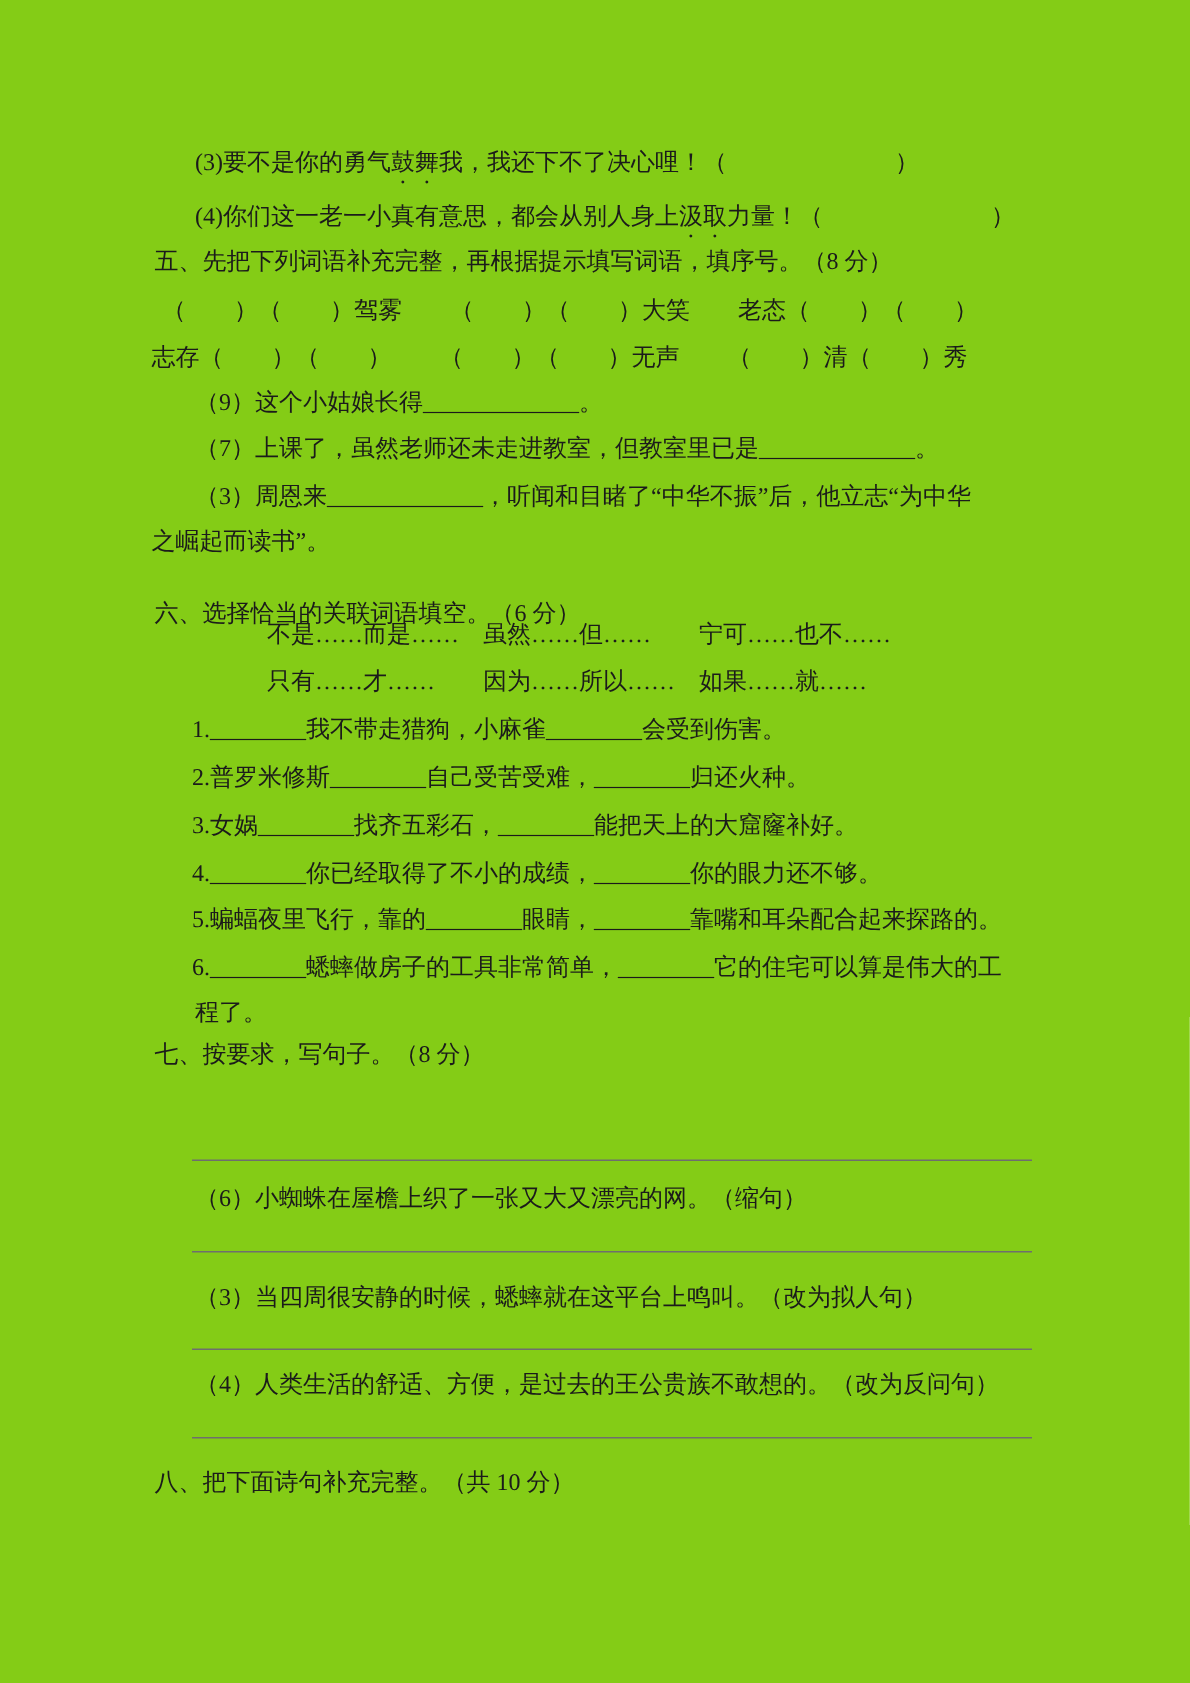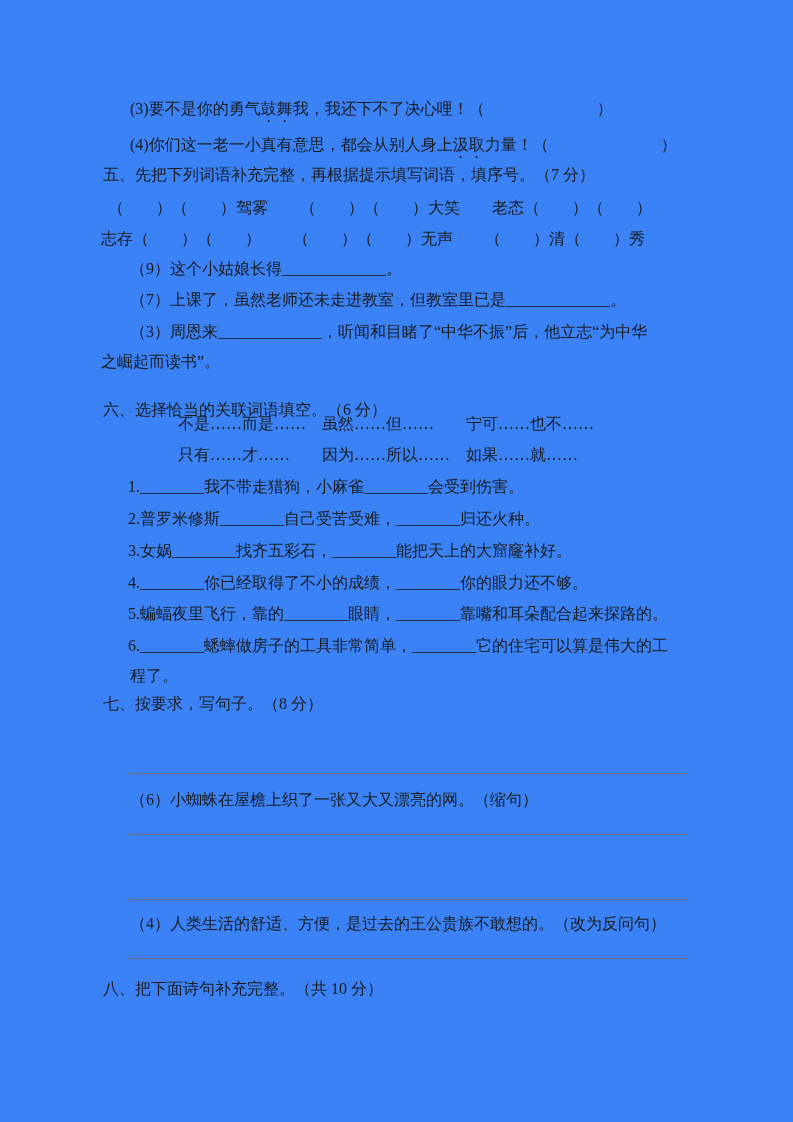--- a/index.html
+++ b/index.html
@@ -4,21 +4,21 @@
 <style>
   html, body { margin: 0; padding: 0; }
   body {
     width: 793px; height: 1122px;
     background: #ffffff;
     position: relative;
     font-family: "Liberation Serif", "DejaVu Serif", serif;
     color: #1b1b1b;
     overflow: hidden;
   }
-  .page { position: absolute; inset: 0; background: #3b82f6; text-align: right; }
+  .page { position: absolute; inset: 0; background: #84cc16; text-align: right; }
   .ln {
     position: absolute;
     font-size: 16px;
     line-height: 20px;
     white-space: nowrap;
     letter-spacing: 0;
   }
   .hdr {  }
   .emph {
     -webkit-text-emphasis: filled dot #1b1b1b;
@@ -36,21 +36,21 @@
 </style>
 </head>
 <body>
 
 <div class="page">
 
   <div class="ln" style="top:99px; left:130px"><span>(3)要不是你的勇气</span><span class="emph">鼓舞</span><span>我，我还下不了决心哩！（　　　　　　　）</span></div>
 
   <div class="ln" style="top:135px; left:130px"><span>(4)你们这一老一小真有意思，都会从别人身上</span><span class="emph">汲取</span><span>力量！（　　　　　　　）</span></div>
 
-  <div class="ln hdr" style="top:165px; left:103px">五、先把下列词语补充完整，再根据提示填写词语，填序号。（7 分）</div>
+  <div class="ln hdr" style="top:165px; left:103px">五、先把下列词语补充完整，再根据提示填写词语，填序号。（8 分）</div>
   <div class="ln" style="top:198px; left:108px">（　　）（　　）驾雾　　（　　）（　　）大笑　　老态（　　）（　　）</div>
   <div class="ln" style="top:229px; left:101px">志存（　　）（　　）　　（　　）（　　）无声　　（　　）清（　　）秀</div>
   <div class="ln" style="top:259px; left:130px">（9）这个小姑娘长得_____________。</div>
   <div class="ln" style="top:290px; left:130px">（7）上课了，虽然老师还未走进教室，但教室里已是_____________。</div>
   <div class="ln" style="top:322px; left:130px">（3）周恩来_____________，听闻和目睹了“中华不振”后，他立志“为中华</div>
   <div class="ln" style="top:352px; left:101px">之崛起而读书”。</div>
 
   <div class="ln hdr" style="top:400px; left:103px">六、选择恰当的关联词语填空。（6 分）</div>
   <div class="ln" style="top:414px; left:178px">不是……而是……　虽然……但……　　宁可……也不……</div>
   <div class="ln" style="top:445px; left:178px">只有……才……　　因为……所以……　如果……就……</div>
@@ -59,19 +59,20 @@
   <div class="ln" style="top:541px; left:128px">3.女娲________找齐五彩石，________能把天上的大窟窿补好。</div>
   <div class="ln" style="top:573px; left:128px">4.________你已经取得了不小的成绩，________你的眼力还不够。</div>
   <div class="ln" style="top:604px; left:128px">5.蝙蝠夜里飞行，靠的________眼睛，________靠嘴和耳朵配合起来探路的。</div>
   <div class="ln" style="top:636px; left:128px">6.________蟋蟀做房子的工具非常简单，________它的住宅可以算是伟大的工</div>
   <div class="ln" style="top:666px; left:130px">程了。</div>
 
   <div class="ln hdr" style="top:694px; left:103px">七、按要求，写句子。（8 分）</div>
   <div class="answer-line" style="top:773px"></div>
   <div class="ln" style="top:790px; left:130px">（6）小蜘蛛在屋檐上织了一张又大又漂亮的网。（缩句）</div>
   <div class="answer-line" style="top:834px"></div>
+  <div class="ln" style="top:856px; left:130px">（3）当四周很安静的时候，蟋蟀就在这平台上鸣叫。（改为拟人句）</div>
   <div class="answer-line" style="top:899px"></div>
   <div class="ln" style="top:914px; left:130px">（4）人类生活的舒适、方便，是过去的王公贵族不敢想的。（改为反问句）</div>
   <div class="answer-line" style="top:958px"></div>
 
   <div class="ln hdr" style="top:979px; left:103px">八、把下面诗句补充完整。（共 10 分）</div>
 
 </div>
 
 </body></html>

